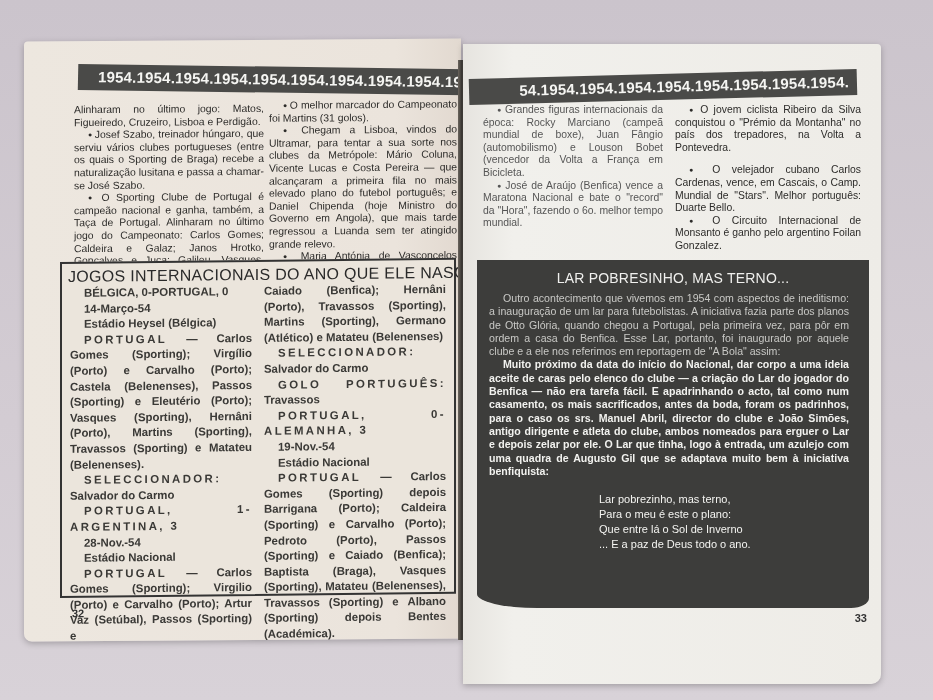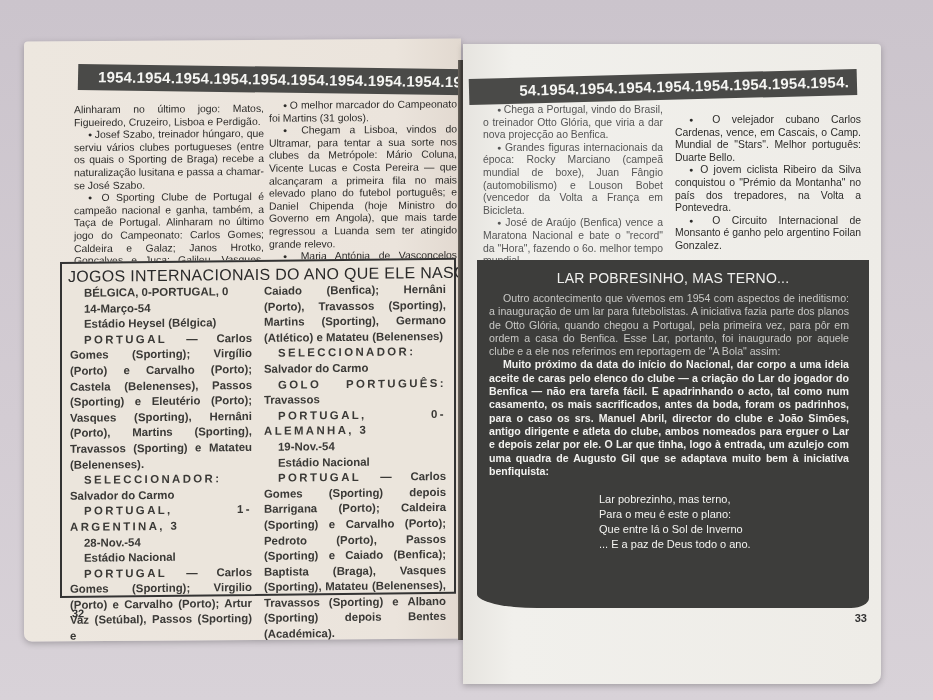--- a/index.html
+++ b/index.html
@@ -125,28 +125,27 @@
 
   <div class="page-num pn-left">32</div>
 </div>
 
 <div class="gutter"></div>
 
 <div class="page page-right">
   <div class="year-band band-right">54.1954.1954.1954.1954.1954.1954.1954.1954.</div>
 
   <div class="col col-r1">
-    <p class="bullet">Chega a Portugal, vindo do Brasil, o treinador Otto Glória, que viria a dar nova projecção ao Benfica.</p>
     <p class="bullet">Grandes figuras internacionais da época: Rocky Marciano (campeã mundial de boxe), Juan Fângio (automobilismo) e Louson Bobet (vencedor da Volta a França em Bicicleta.</p>
     <p class="bullet">José de Araújo (Benfica) vence a Maratona Nacional e bate o "record" da "Hora", fazendo o 6o. melhor tempo mundial.</p>
   </div>
 
   <div class="col col-r2">
+    <p class="bullet">O jovem ciclista Ribeiro da Silva conquistou o "Prémio da Montanha" no país dos trepadores, na Volta a Pontevedra.</p>
     <p class="bullet" style="margin-top:10px">O velejador cubano Carlos Cardenas, vence, em Cascais, o Camp. Mundial de "Stars". Melhor português: Duarte Bello.</p>
-    <p class="bullet">O jovem ciclista Ribeiro da Silva conquistou o "Prémio da Montanha" no país dos trepadores, na Volta a Pontevedra.</p>
     <p class="bullet">O Circuito Internacional de Monsanto é ganho pelo argentino Foilan Gonzalez.</p>
   </div>
 
   <div class="lar-box">
     <div class="lar-title">LAR POBRESINHO, MAS TERNO...</div>
     <div class="lar-body">
       <p class="faint">Outro acontecimento que vivemos em 1954 com aspectos de ineditismo: a inauguração de um lar para futebolistas. A iniciativa fazia parte dos planos de Otto Glória, quando chegou a Portugal, pela primeira vez, para pôr em ordem a casa do Benfica. Esse Lar, portanto, foi inaugurado por aquele clube e a ele nos referimos em reportagem de "A Bola" assim:</p>
       <p class="bold">Muito próximo da data do início do Nacional, dar corpo a uma ideia aceite de caras pelo elenco do clube — a criação do Lar do jogador do Benfica — não era tarefa fácil. E apadrinhando o acto, tal como num casamento, os mais sacrificados, antes da boda, foram os padrinhos, para o caso os srs. Manuel Abril, director do clube e João Simões, antigo dirigente e atleta do clube, ambos nomeados para erguer o Lar e depois zelar por ele. O Lar que tinha, logo à entrada, um azulejo com uma quadra de Augusto Gil que se adaptava muito bem à iniciativa benfiquista:</p>
     </div>
     <div class="poem">

